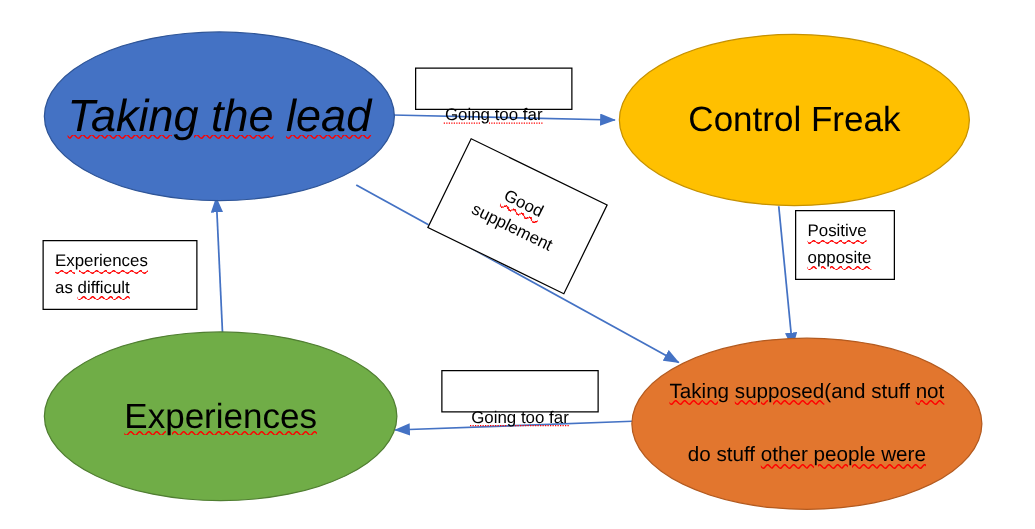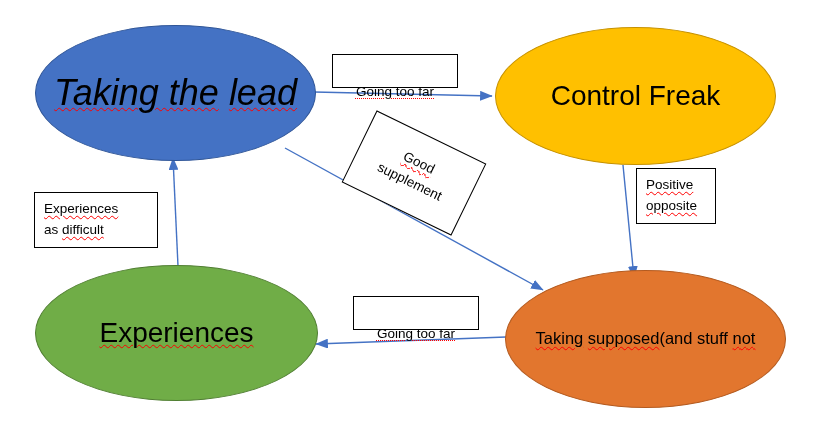--- a/index.html
+++ b/index.html
@@ -160,20 +160,21 @@
     <div class="node-label">Control Freak</div>
   </div>
 
   <div class="node" id="node-competitive">
     <div class="node-label"><span class="sq">Experiences</span></div>
   </div>
 
   <div class="node" id="node-keeps-promises">
     <div class="node-label">
       <div><span class="sq">Taking</span><span> </span><span class="sq">supposed</span><span>(and stuff </span><span class="sq">not</span></div>
+      <div><span>do stuff </span><span class="sq">other people were</span></div>
     </div>
   </div>
 
   <div class="edge-label" id="label-going-too-far-top">
     <span class="lbl-text sq-dot">Going too far</span>
   </div>
 
   <div class="edge-label" id="label-going-too-far-bottom">
     <span class="lbl-text sq-dot">Going too far</span>
   </div>

